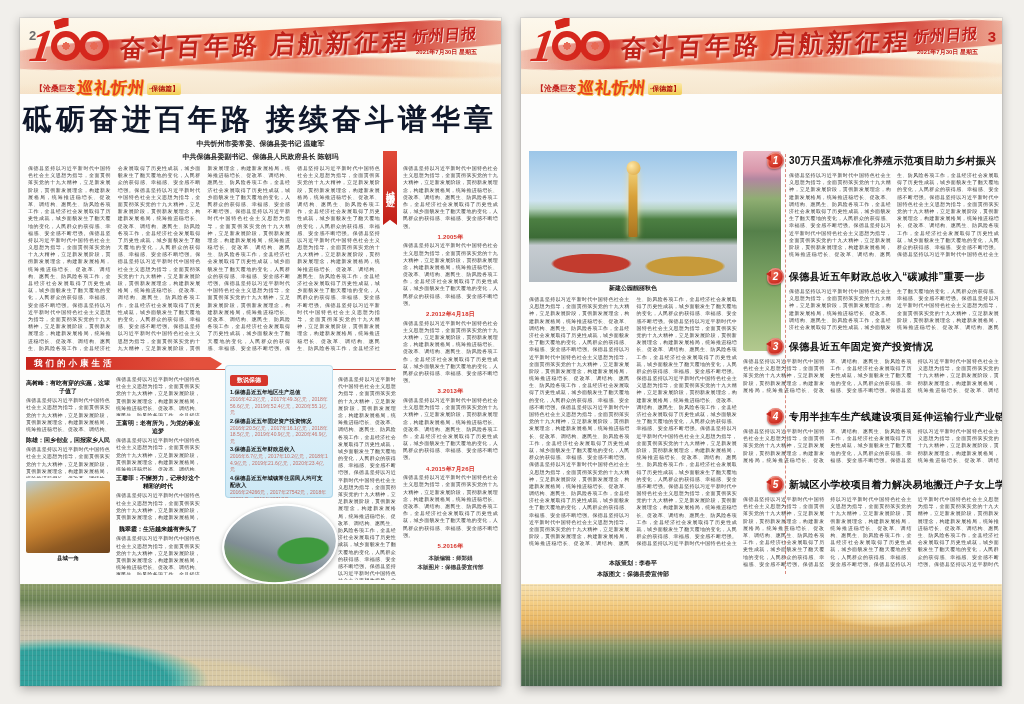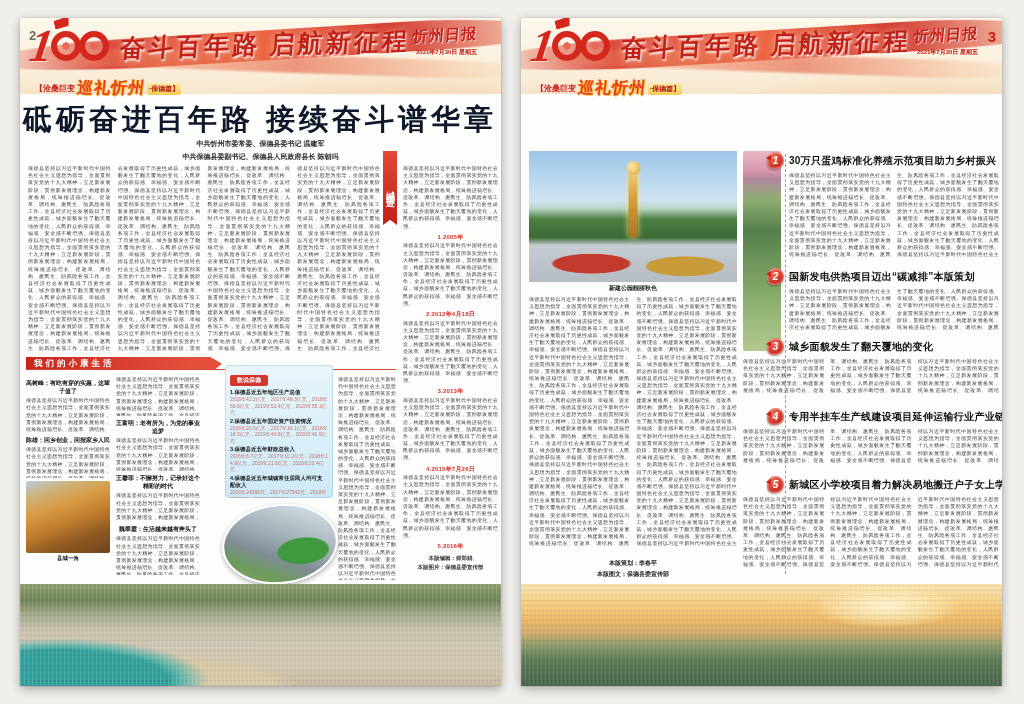--- a/index.html
+++ b/index.html
@@ -284,29 +284,29 @@
     <div class="head">
       <span class="badge">1</span>
       <div class="title">30万只蛋鸡标准化养殖示范项目助力乡村振兴</div>
     </div>
     <div class="ibody nt">保德县坚持以习近平新时代中国特色社会主义思想为指导，全面贯彻落实党的十九大精神，立足新发展阶段，贯彻新发展理念，构建新发展格局，统筹推进稳增长、促改革、调结构、惠民生、防风险各项工作，全县经济社会发展取得了历史性成就，城乡面貌发生了翻天覆地的变化，人民群众的获得感、幸福感、安全感不断增强。保德县坚持以习近平新时代中国特色社会主义思想为指导，全面贯彻落实党的十九大精神，立足新发展阶段，贯彻新发展理念，构建新发展格局，统筹推进稳增长、促改革、调结构、惠民生、防风险各项工作，全县经济社会发展取得了历史性成就，城乡面貌发生了翻天覆地的变化，人民群众的获得感、幸福感、安全感不断增强。保德县坚持以习近平新时代中国特色社会主义思想为指导，全面贯彻落实党的十九大精神，立足新发展阶段，贯彻新发展理念，构建新发展格局，统筹推进稳增长、促改革、调结构、惠民生、防风险各项工作，全县经济社会发展取得了历史性成就，城乡面貌发生了翻天覆地的变化，人民群众的获得感、幸福感、安全感不断增强。保德县坚持以习近平新时代中国特色社会主义思想为指导，全面贯彻落实党的十九大精神，立足新发展阶段，贯彻新发展理念，构建新发展格局，统筹推进稳增长、促改革、调结构、惠民生、防风险各项工作，全县经济社会发展取得了历史性成就，城乡面貌发生了翻天覆地的变化，人民群众的获得感、幸福感、安全感不断增强。保德县坚持以习近平新时代中国特色社会主义思想为指导，全面贯彻落实党的十九大精神，立足新发展阶段，贯彻新发展理念，构建新发展格局，统筹推进稳增长、促改革、调结构、惠民生、防风险各项工作，全县经济社会发展取得了历史性成就，城乡面貌发生了翻天覆地的变化，人民群众的获得感、幸福感、安全感不断增强。</div>
   </div>
 
   <div class="item i2">
     <div class="head">
       <span class="badge">2</span>
-      <div class="title">国新发电供热项目迈出“碳减排”本版策划</div>
+      <div class="title">保德县近五年财政总收入“碳减排”重要一步</div>
     </div>
     <div class="ibody nt">保德县坚持以习近平新时代中国特色社会主义思想为指导，全面贯彻落实党的十九大精神，立足新发展阶段，贯彻新发展理念，构建新发展格局，统筹推进稳增长、促改革、调结构、惠民生、防风险各项工作，全县经济社会发展取得了历史性成就，城乡面貌发生了翻天覆地的变化，人民群众的获得感、幸福感、安全感不断增强。保德县坚持以习近平新时代中国特色社会主义思想为指导，全面贯彻落实党的十九大精神，立足新发展阶段，贯彻新发展理念，构建新发展格局，统筹推进稳增长、促改革、调结构、惠民生、防风险各项工作，全县经济社会发展取得了历史性成就，城乡面貌发生了翻天覆地的变化，人民群众的获得感、幸福感、安全感不断增强。</div>
   </div>
 
   <div class="item wide i3">
     <div class="head">
       <span class="badge">3</span>
-      <div class="title">城乡面貌发生了翻天覆地的变化</div>
+      <div class="title">保德县近五年固定资产投资情况</div>
     </div>
     <div class="ibody nt">保德县坚持以习近平新时代中国特色社会主义思想为指导，全面贯彻落实党的十九大精神，立足新发展阶段，贯彻新发展理念，构建新发展格局，统筹推进稳增长、促改革、调结构、惠民生、防风险各项工作，全县经济社会发展取得了历史性成就，城乡面貌发生了翻天覆地的变化，人民群众的获得感、幸福感、安全感不断增强。保德县坚持以习近平新时代中国特色社会主义思想为指导，全面贯彻落实党的十九大精神，立足新发展阶段，贯彻新发展理念，构建新发展格局，统筹推进稳增长、促改革、调结构、惠民生、防风险各项工作，全县经济社会发展取得了历史性成就，城乡面貌发生了翻天覆地的变化，人民群众的获得感、幸福感、安全感不断增强。保德县坚持以习近平新时代中国特色社会主义思想为指导，全面贯彻落实党的十九大精神，立足新发展阶段，贯彻新发展理念，构建新发展格局，统筹推进稳增长、促改革、调结构、惠民生、防风险各项工作，全县经济社会发展取得了历史性成就，城乡面貌发生了翻天覆地的变化，人民群众的获得感、幸福感、安全感不断增强。</div>
   </div>
 
   <div class="item wide i4">
     <div class="head">
       <span class="badge">4</span>
       <div class="title">专用半挂车生产线建设项目延伸运输行业产业链</div>
     </div>
     <div class="ibody nt">保德县坚持以习近平新时代中国特色社会主义思想为指导，全面贯彻落实党的十九大精神，立足新发展阶段，贯彻新发展理念，构建新发展格局，统筹推进稳增长、促改革、调结构、惠民生、防风险各项工作，全县经济社会发展取得了历史性成就，城乡面貌发生了翻天覆地的变化，人民群众的获得感、幸福感、安全感不断增强。保德县坚持以习近平新时代中国特色社会主义思想为指导，全面贯彻落实党的十九大精神，立足新发展阶段，贯彻新发展理念，构建新发展格局，统筹推进稳增长、促改革、调结构、惠民生、防风险各项工作，全县经济社会发展取得了历史性成就，城乡面貌发生了翻天覆地的变化，人民群众的获得感、幸福感、安全感不断增强。保德县坚持以习近平新时代中国特色社会主义思想为指导，全面贯彻落实党的十九大精神，立足新发展阶段，贯彻新发展理念，构建新发展格局，统筹推进稳增长、促改革、调结构、惠民生、防风险各项工作，全县经济社会发展取得了历史性成就，城乡面貌发生了翻天覆地的变化，人民群众的获得感、幸福感、安全感不断增强。</div>

